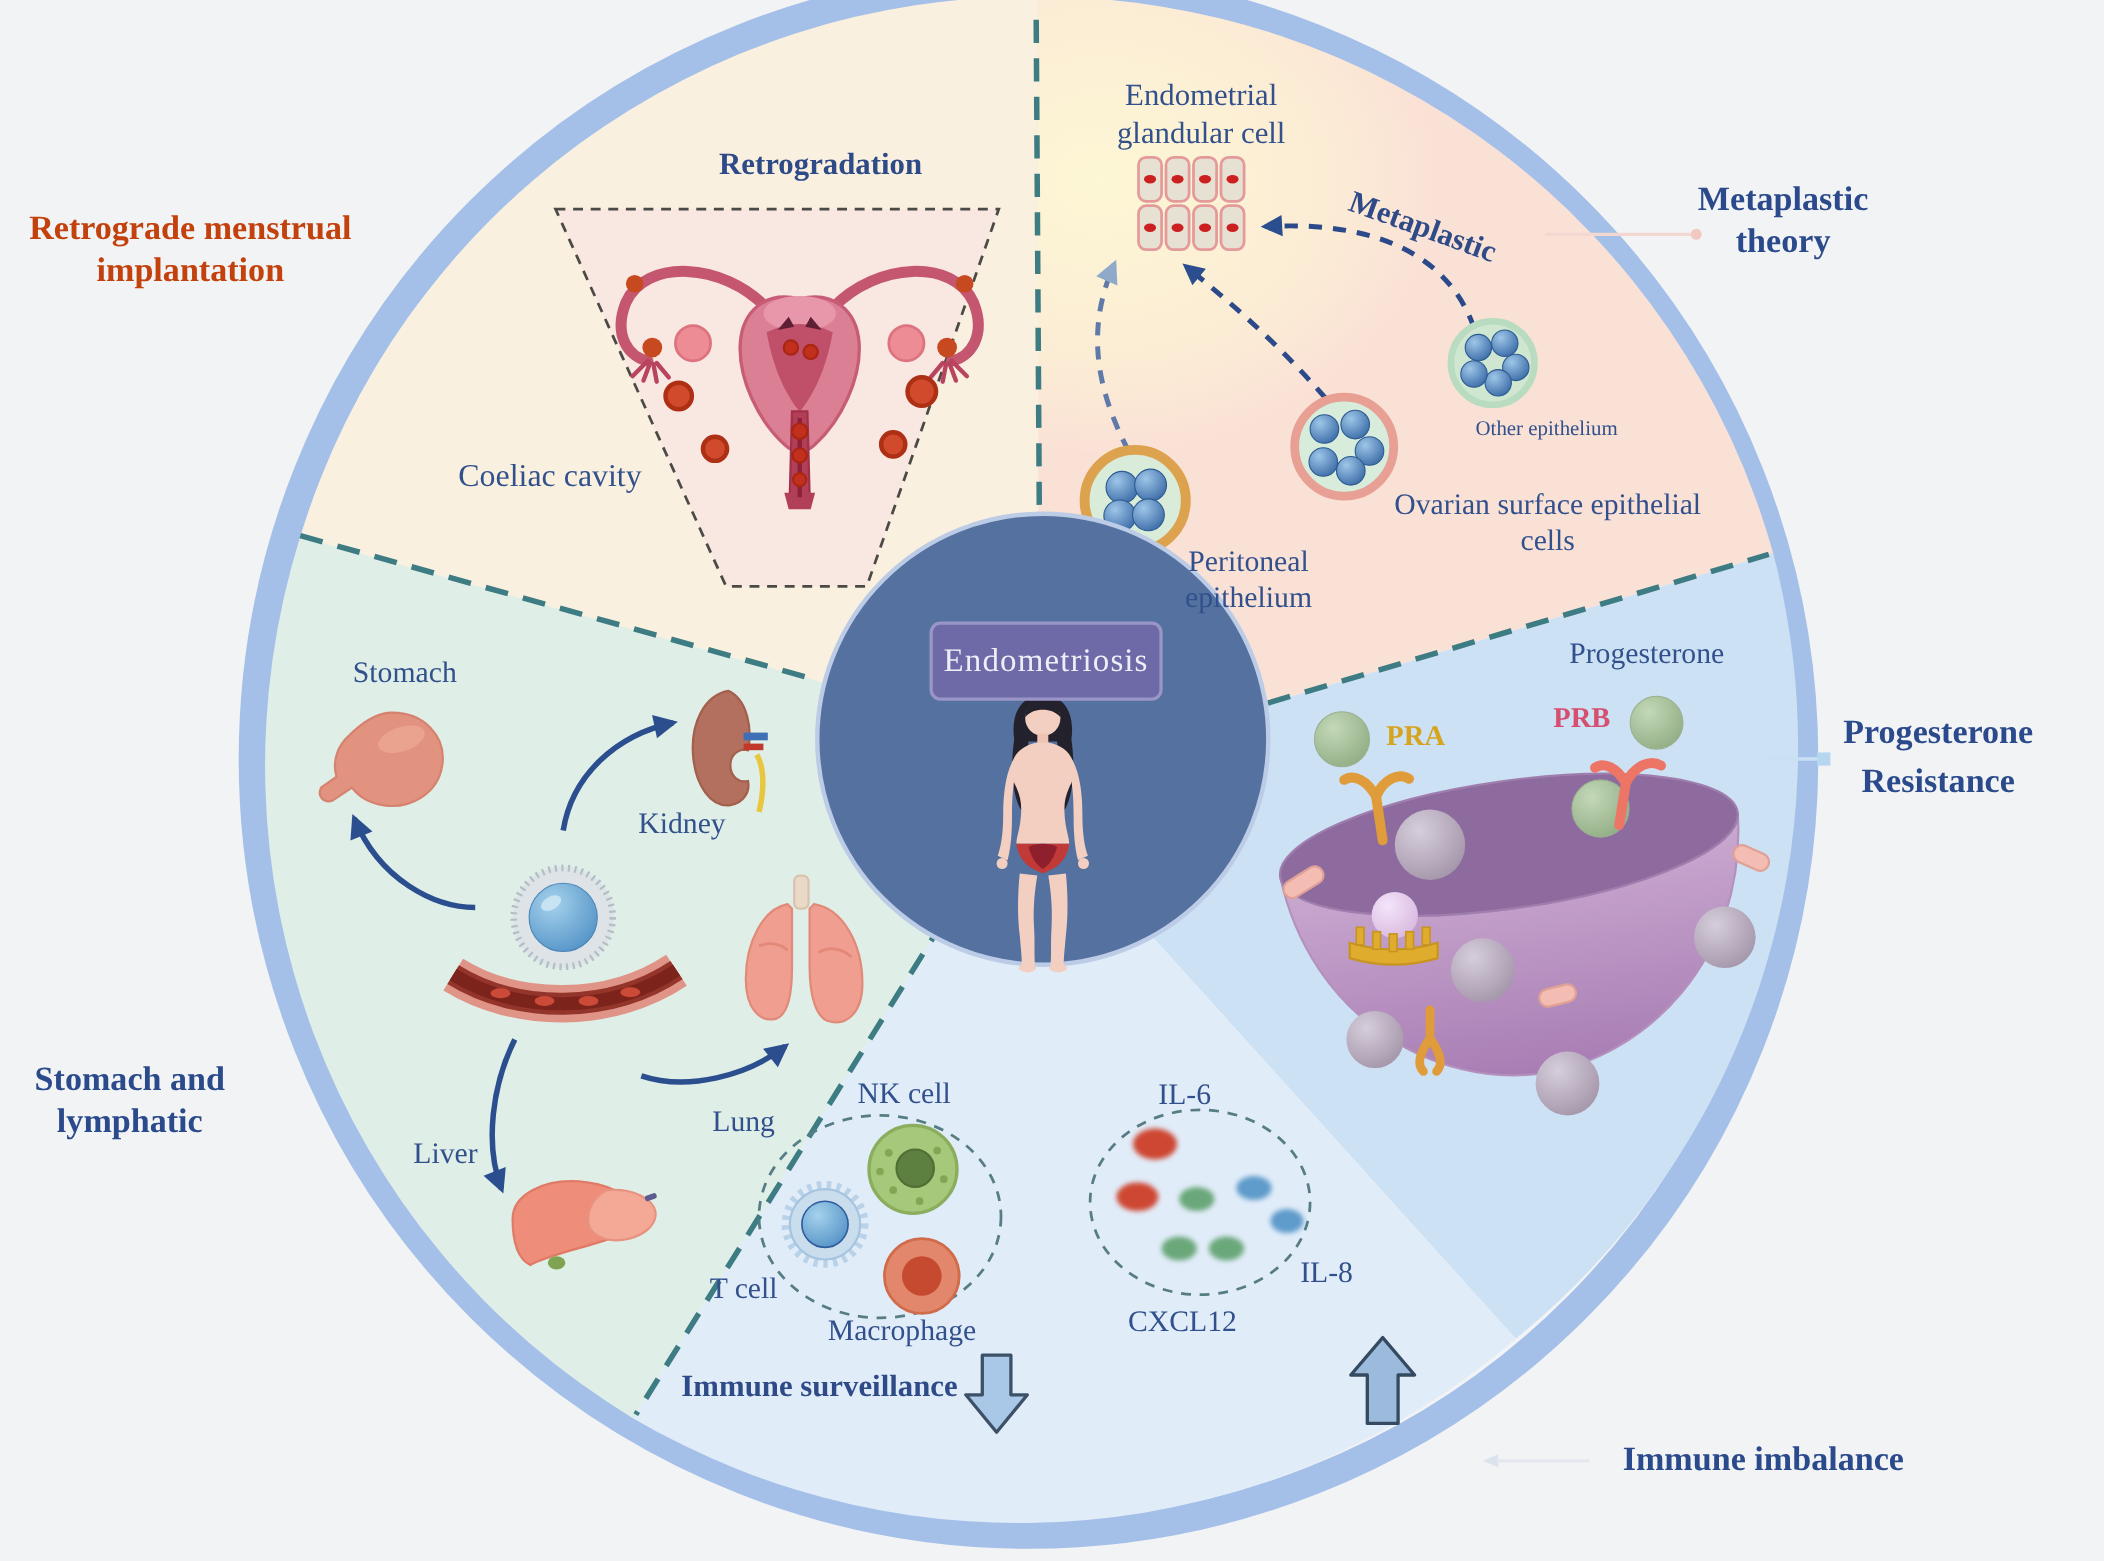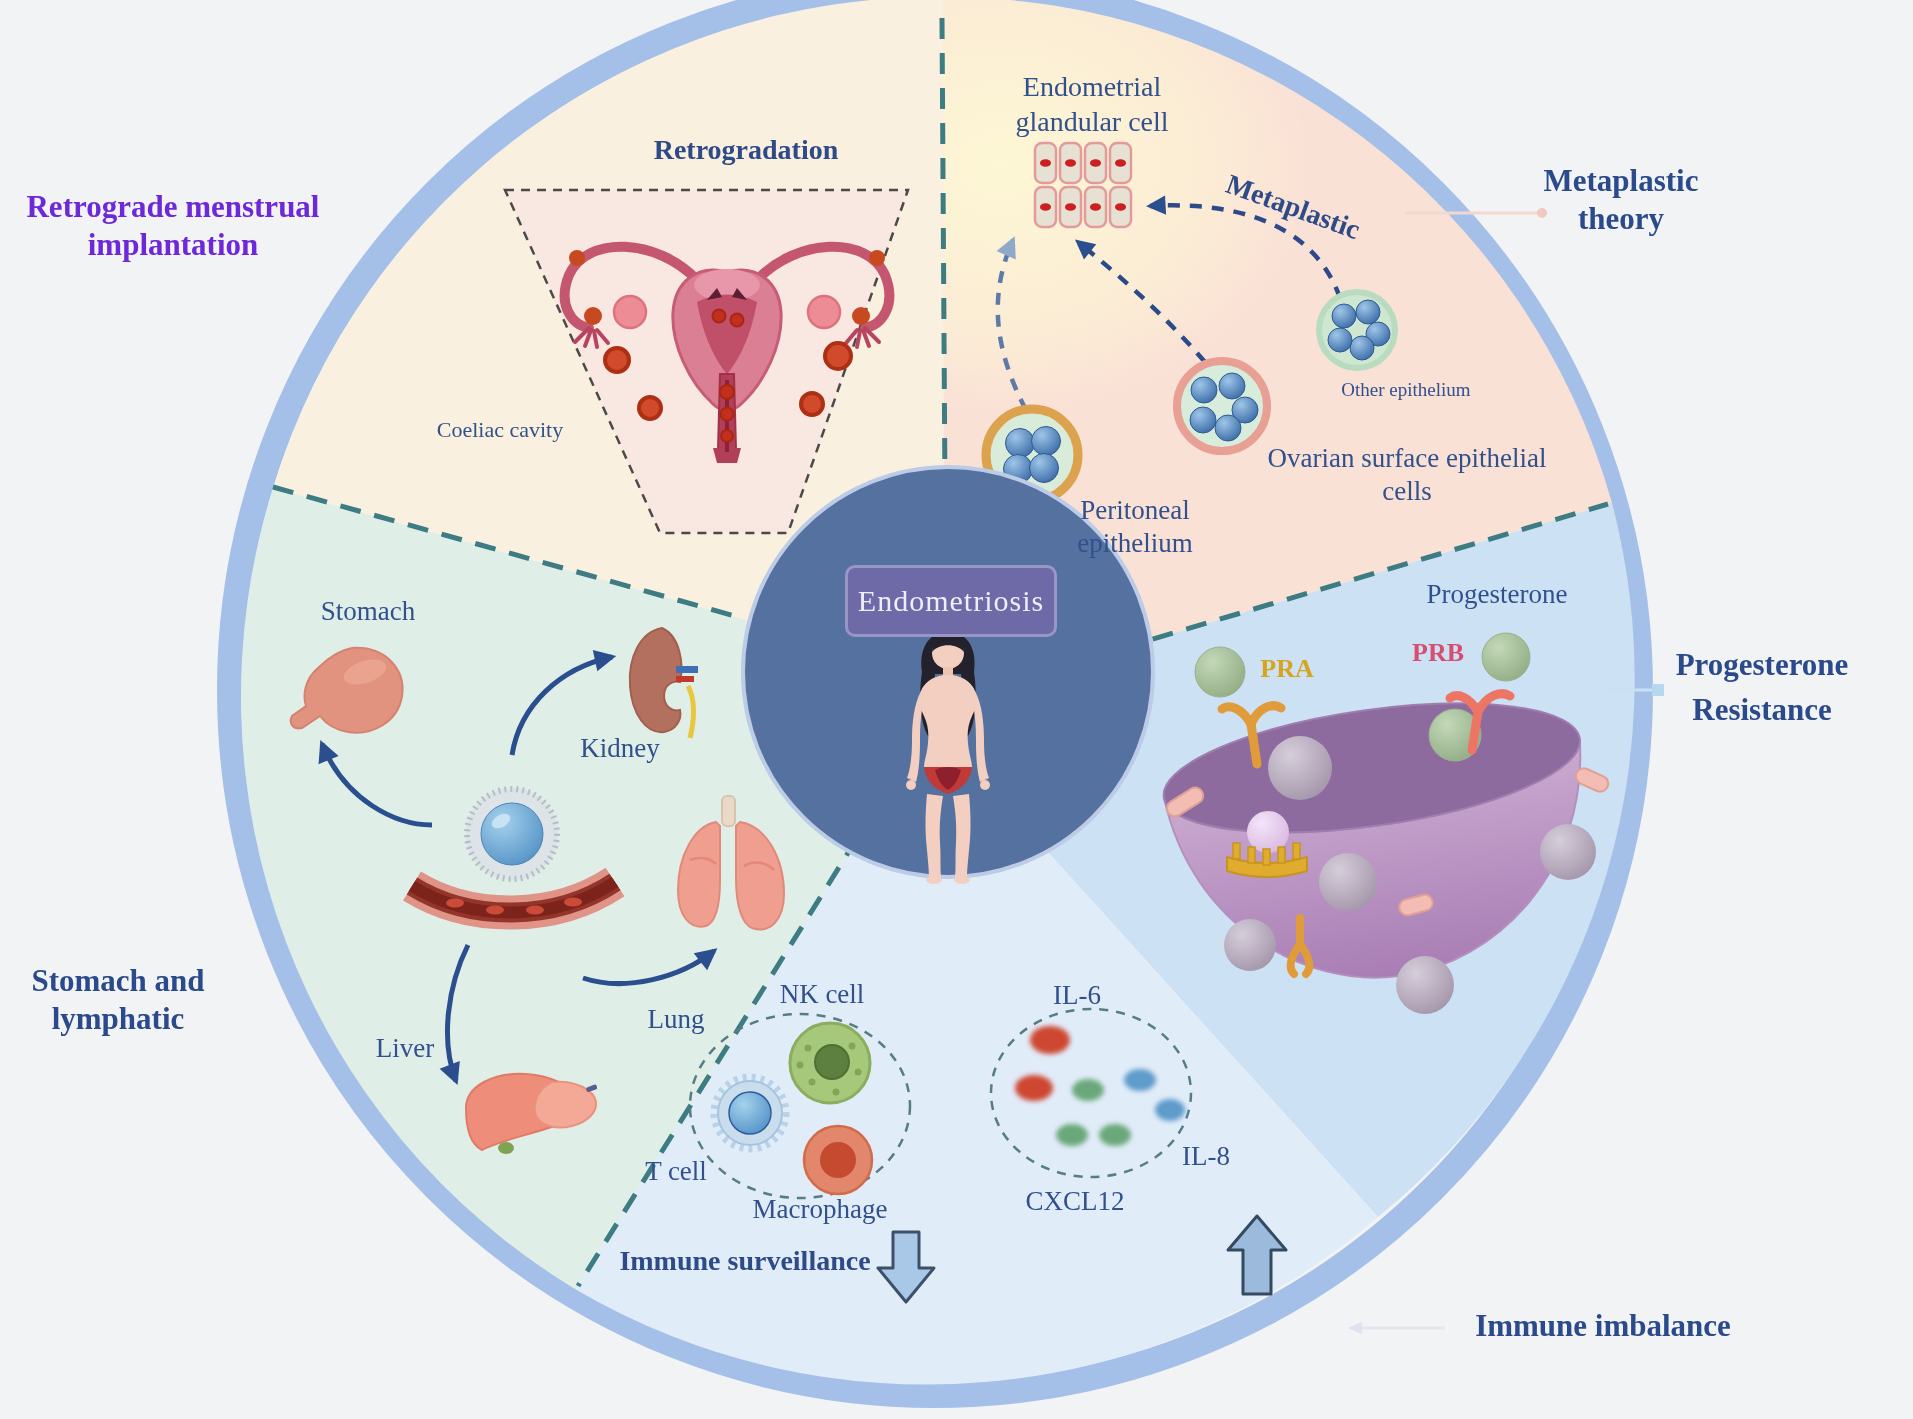--- a/index.html
+++ b/index.html
@@ -355,28 +355,28 @@
       <path d="M -24 139 L 24 139 C 23 150 16 159 7 163 L 0 166 L -7 163 C -16 159 -23 150 -24 139 Z" fill="#c13a38"></path>
       <path d="M -13 142 C -6 138 6 138 13 142 C 10 153 5 159 0 162 C -5 159 -10 153 -13 142 Z" fill="#8f1f2c"></path>
       <path d="M -21 166 C -23 186 -23 206 -21 222 C -20 234 -19 242 -19 250 L -7 250 C -8 240 -7 228 -8 214 C -9 196 -7 180 -5 168 Z" fill="#f3cfc1"></path>
       <path d="M 21 166 C 23 186 23 206 21 222 C 20 234 19 242 19 250 L 7 250 C 8 240 7 228 8 214 C 9 196 7 180 5 168 Z" fill="#f3cfc1"></path>
       <ellipse cx="-14" cy="252" rx="8" ry="4" fill="#f3cfc1"></ellipse>
           <ellipse cx="14" cy="252" rx="8" ry="4" fill="#f3cfc1"></ellipse>
     </g>
   </g>
 </svg>
 
-<div class="lbl b" style="left:3px;top:188px;width:340px;font-size:31px;color:#6d28d9;">Retrograde menstrual implantation</div>
+<div class="lbl b" style="left:3px;top:188px;width:340px;font-size:31px;color:#c2410c;">Retrograde menstrual implantation</div>
 <div class="lbl b" style="left:1501px;top:162px;width:240px;font-size:31px;color:#2b4a8c;">Metaplastic theory</div>
 <div class="lbl b" style="left:1647px;top:643px;width:230px;font-size:31px;color:#2b4a8c;line-height:1.45;">Progesterone Resistance</div>
 <div class="lbl b" style="left:1453px;top:1307px;width:300px;font-size:31px;color:#2b4a8c;">Immune imbalance</div>
 <div class="lbl b" style="left:3px;top:962px;width:230px;font-size:31px;color:#2b4a8c;">Stomach and lymphatic</div>
 
 <div class="lbl b" style="left:626px;top:133px;width:240px;font-size:28px;color:#2e4a87;">Retrogradation</div>
-<div class="lbl" style="left:400px;top:416px;width:200px;font-size:22px;">Coeliac cavity</div>
+<div class="lbl" style="left:400px;top:416px;width:200px;font-size:29px;">Coeliac cavity</div>
 
 <div class="lbl" style="left:972px;top:70px;width:240px;font-size:28px;">Endometrial glandular cell</div>
 <div class="lbl b" style="left:1198px;top:190px;width:190px;font-size:28px;color:#2e4a87;transform:rotate(20deg);">Metaplastic</div>
 <div class="lbl" style="left:1035px;top:494px;width:200px;font-size:27px;">Peritoneal epithelium</div>
 <div class="lbl" style="left:1248px;top:442px;width:280px;font-size:27px;margin-left:19px;">Ovarian surface epithelial cells</div>
 <div class="lbl" style="left:1296px;top:378px;width:220px;font-size:19px;">Other epithelium</div>
 
 <div class="lbl" style="left:1397px;top:578px;width:200px;font-size:27px;">Progesterone</div>
 <div class="lbl b" style="left:1237px;top:653px;width:100px;font-size:26px;color:#d7a41d;">PRA</div>
 <div class="lbl b" style="left:1388px;top:637px;width:100px;font-size:26px;color:#d64f70;">PRB</div>

